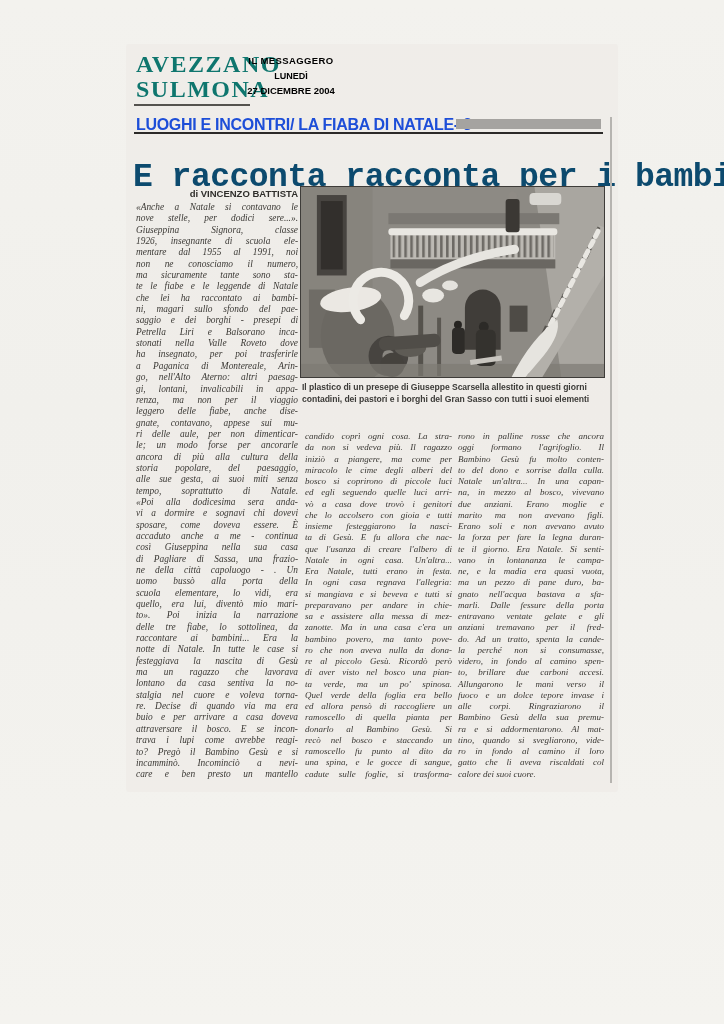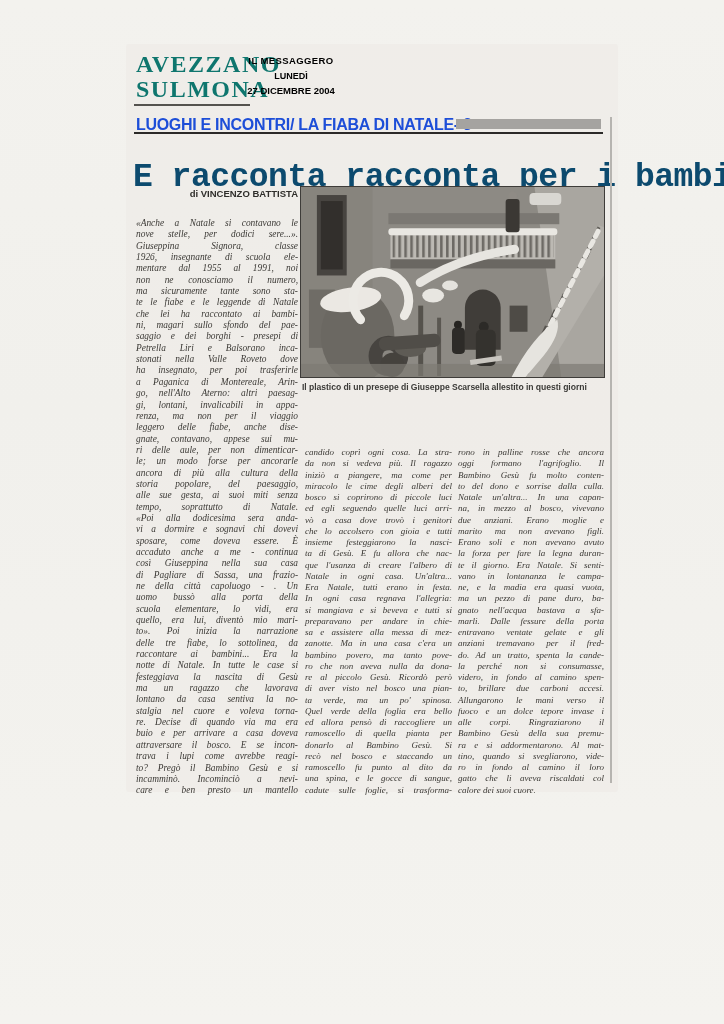--- a/index.html
+++ b/index.html
@@ -47,21 +47,20 @@
   }
   .byline {
     position:absolute; left:136px; top:188px; width:162px; text-align:right;
     font-size:9.5px; font-weight:bold; color:#2f2e2b;
   }
   
   .col {
     position:absolute;
     font-family:"Liberation Serif",serif; font-style:italic;
     color:#3a3834;
-    margin-top:16px;
   }
   .col-1 { left:136px; top:202px; width:162px; font-size:9.4px; line-height:11.35px; }
   .col-2 { left:305px; top:431px; width:147px; font-size:9px;   line-height:11.25px; }
   .col-3 { left:458px; top:431px; width:146px; font-size:9px;   line-height:11.25px; }
   .tline { text-align:justify; text-align-last:justify; white-space:nowrap; }
   .tline.flush { text-align-last:left; }
   
   .photo-frame {
     position:absolute; left:300px; top:186px; width:305px; height:192px;
     border:1.5px solid #3e3c39; background:#8d8a84;
@@ -286,15 +285,16 @@
       <rect x="234" y="154" width="3.5" height="13" transform="rotate(24 236 160)"></rect>
       <rect x="225" y="170" width="3.5" height="13" transform="rotate(24 227 176)"></rect>
     </g>
     <path d="M299,44 L228,182" stroke="#e9e7e2" stroke-width="5" stroke-dasharray="6 5" stroke-linecap="round" fill="none"></path>
     <path d="M212,189 Q232,150 258,132 Q262,146 244,168 Q232,182 226,189 z" fill="#e6e4df"></path>
   </svg>
 </div>
 
 <div class="caption">
     <div class="tline">Il plastico di un presepe di Giuseppe Scarsella allestito in questi giorni</div>
+    <div class="tline">contadini, dei pastori e i borghi del Gran Sasso con tutti i suoi elementi</div>
   </div>
 
 <div class="v-rule"></div>
 
 </body></html>

